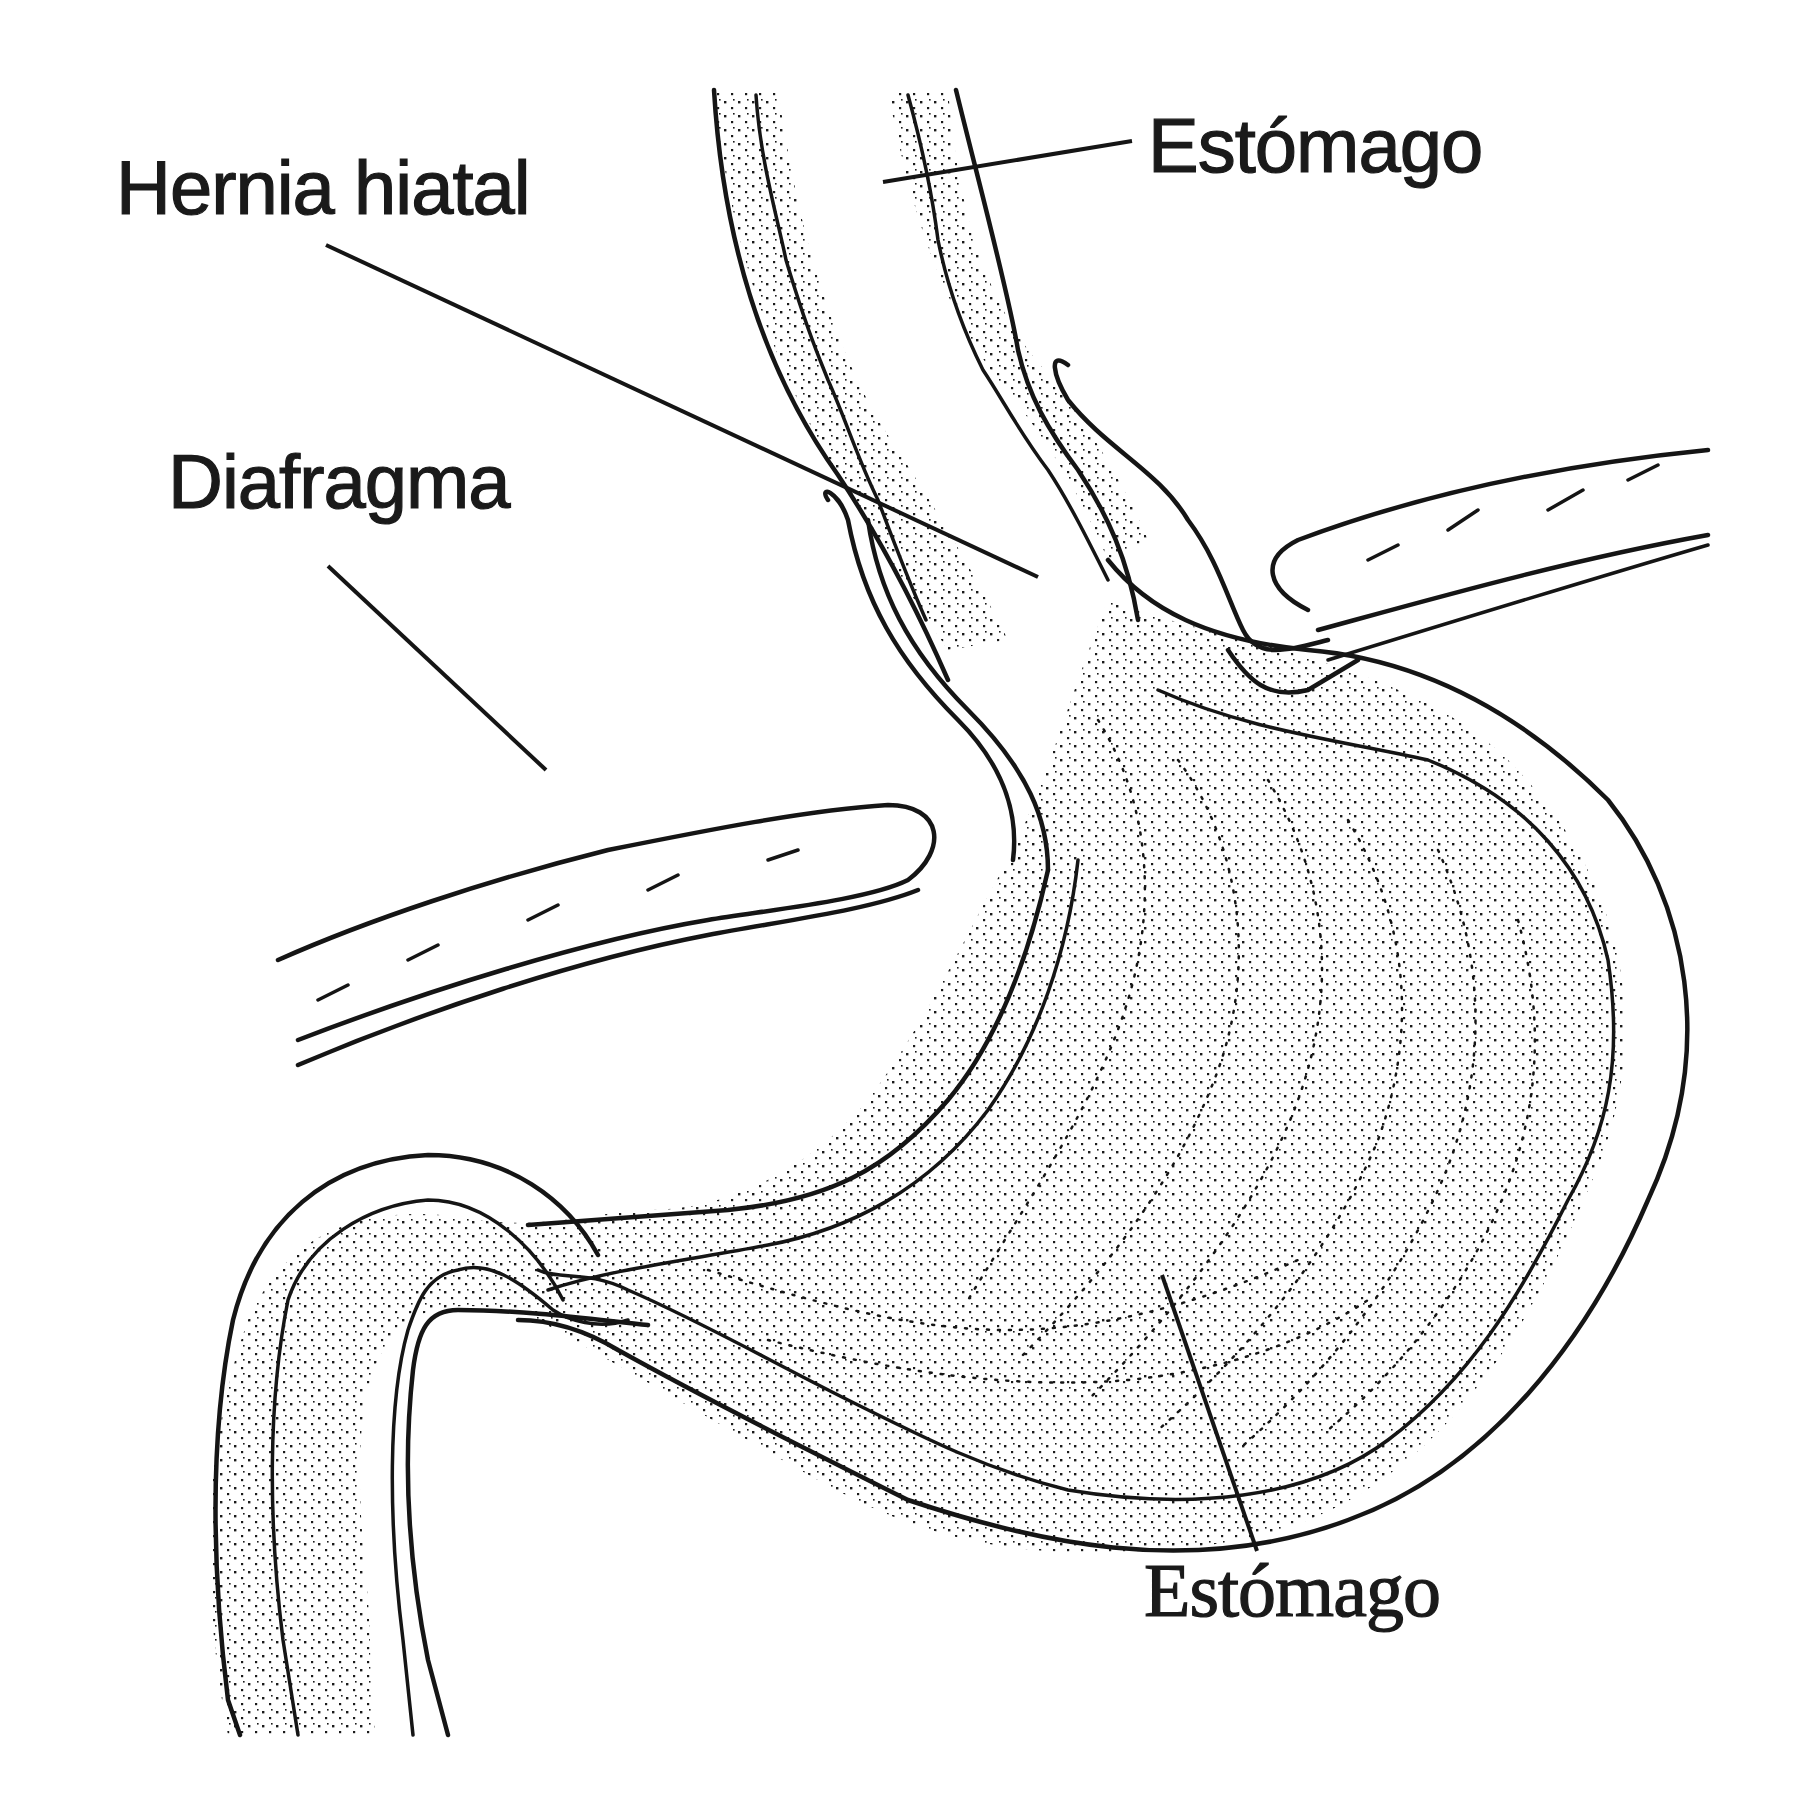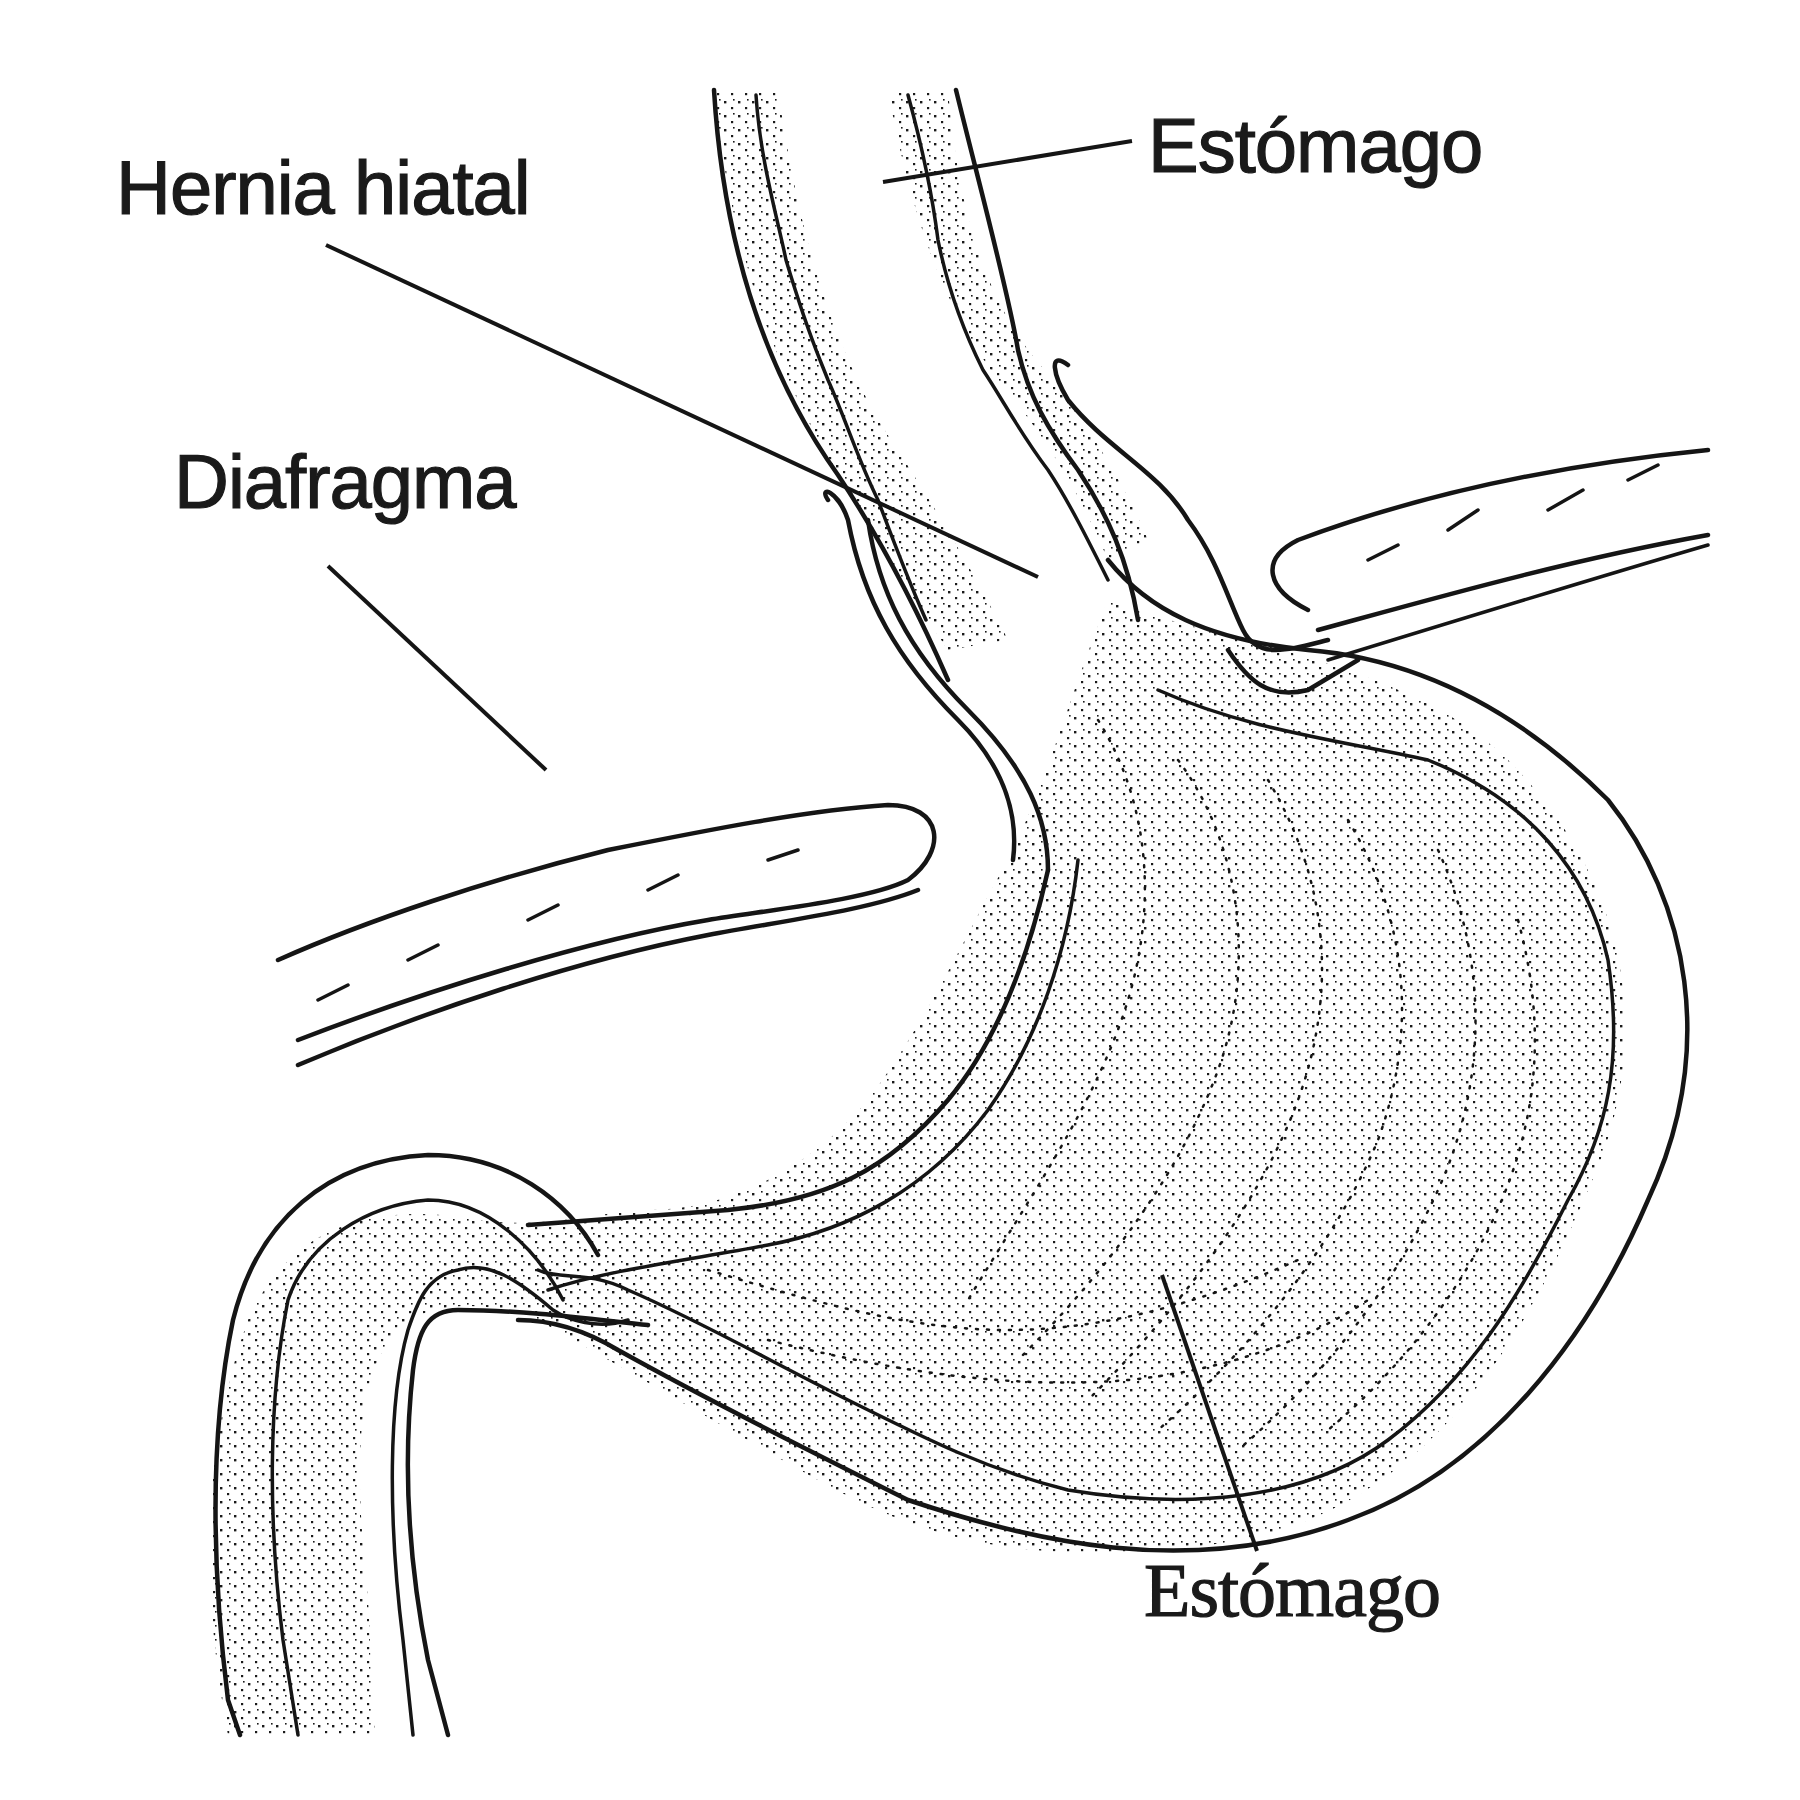--- a/index.html
+++ b/index.html
@@ -10,21 +10,21 @@
     font-family: "Liberation Sans", sans-serif;
     font-size: 76px;
     font-weight: normal;
     color: #1a1a1a;
     letter-spacing: -1px;
     white-space: nowrap;
     line-height: 1;
     -webkit-text-stroke: 1.2px #1a1a1a;
   }
   #lbl-hernia  { left: 108px;  top: 150px; }
-  #lbl-diaf    { left: 160px;  top: 444px; margin-left: 6px; }
+  #lbl-diaf    { left: 160px;  top: 444px; }
   #lbl-esof    { left: 1140px; top: 108px; }
   #lbl-estom   { left: 1136px; top: 1552px; font-family: Liberation Serif, serif; }
   svg { position: absolute; left: 0; top: 0; }
   .stroke { fill: none; stroke: #151515; stroke-width: 4.5; stroke-linecap: round; stroke-linejoin: round; }
   .thin   { fill: none; stroke: #151515; stroke-width: 3.5; stroke-linecap: round; stroke-linejoin: round; }
   .leader { fill: none; stroke: #151515; stroke-width: 4; stroke-linecap: butt; }
   .fold   { fill: none; stroke: #151515; stroke-width: 2.5; stroke-dasharray: 2 9; stroke-linecap: round; }
   .stipple { fill: url(#dots); stroke: none; }
 </style>
 </head>

